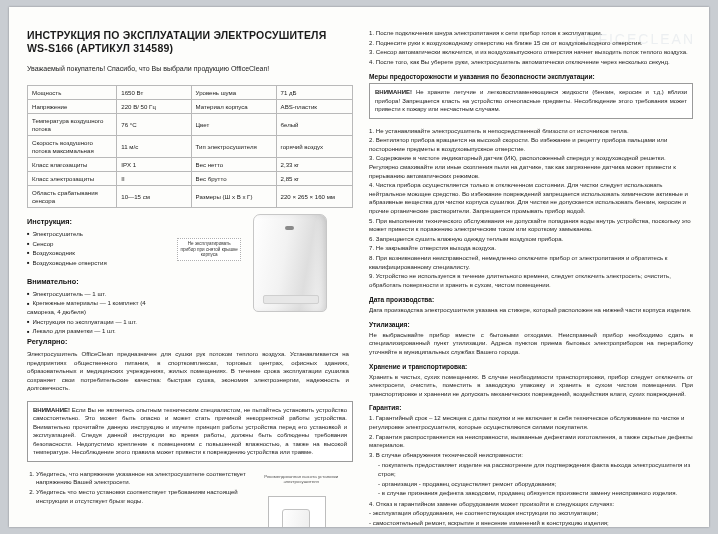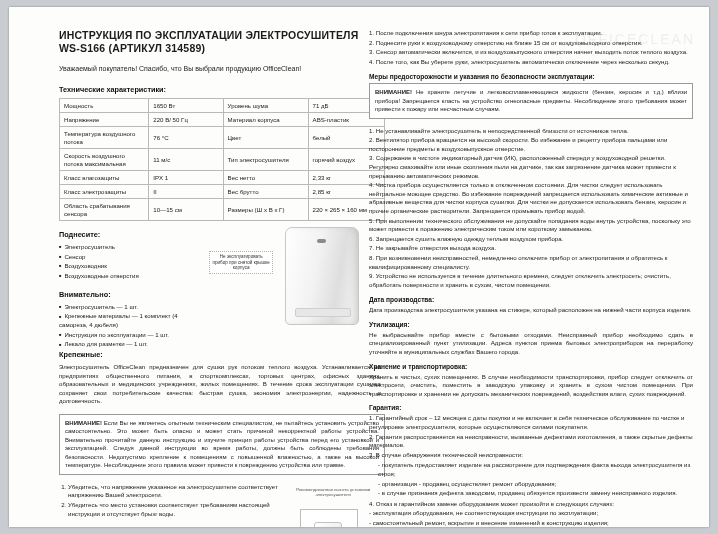--- a/index.html
+++ b/index.html
@@ -9,21 +9,21 @@
     font-family:"Liberation Sans", sans-serif;
     overflow:hidden;
   }
   .page{
     position:absolute;left:9px;top:7px;width:700px;height:520px;
     background:#fdfdfb;
     box-shadow:0 0 2px rgba(0,0,0,.35);
     overflow:hidden;
   }
   .col{position:absolute;top:0;}
-  .left{left:0;width:350px;height:520px;padding:22px 10px 0 18px;box-sizing:border-box;margin-left:32px;}
+  .left{left:0;width:350px;height:520px;padding:22px 10px 0 18px;box-sizing:border-box;}
   .right{left:350px;width:350px;height:520px;padding:22px 16px 0 10px;box-sizing:border-box;}
 
   h1.title{
     font-size:10.5px;line-height:13px;font-weight:bold;color:#1b1b1b;
     margin:0 0 9px 0;letter-spacing:.2px;
   }
   .greet{font-size:7px;line-height:10px;margin:0 0 11px 0;color:#222;}
 
   h2.sec{
     font-size:7.3px;font-weight:bold;color:#111;margin:0 0 4px 0;
@@ -111,21 +111,20 @@
 
 <div class="page">
 
   <div class="wm">OFFICECLEAN</div>
 
   <div class="col left">
 
     <h1 class="title">ИНСТРУКЦИЯ ПО ЭКСПЛУАТАЦИИ ЭЛЕКТРОСУШИТЕЛЯ WS-S166 (АРТИКУЛ 314589)</h1>
     <p class="greet">Уважаемый покупатель! Спасибо, что Вы выбрали продукцию OfficeClean!</p>
 
-    <h2 class="sec">Технические характеристики:</h2>
     <table class="specs">
       <tbody>
           <tr>
         <td class="k">Мощность</td>
         <td class="v">1650 Вт</td>
         <td class="k2">Уровень шума</td>
         <td class="v2">71 дБ</td>
       </tr>
       <tr>
         <td class="k">Напряжение</td>
@@ -161,21 +160,21 @@
         <td class="k">Область срабатывания сенсора</td>
         <td class="v">10—15 см</td>
         <td class="k2">Размеры (Ш х В х Г)</td>
         <td class="v2">220 × 265 × 160 мм</td>
       </tr>
     </tbody>
       </table>
 
     <div class="devbox">
       <div class="devleft">
-        <h2 class="sec sp">Поднесите:</h2>
+        <h2 class="sec sp">Инструкция:</h2>
         <ul class="list bullets">
           <li>Электросушитель</li>
           <li>Сенсор</li>
           <li>Воздуховодник</li>
           <li>Воздуховодные отверстия</li>
         </ul>
 
         <h2 class="sec sp">Внимательно:</h2>
         <ul class="list bullets">
           <li>Электросушитель — 1 шт.</li>
@@ -186,21 +185,21 @@
       </div>
 
       <div class="devright">
         <div class="callout">Не эксплуатировать прибор при снятой крышке корпуса</div>
         <div class="dryer">
           <span class="led"></span>
         </div>
       </div>
     </div>
 
-    <h2 class="sec">Крепежные:</h2>
+    <h2 class="sec">Регулярно:</h2>
     <p class="purpose">Электросушитель OfficeClean предназначен для сушки рук потоком теплого воздуха. Устанавливается на предприятиях общественного питания, в спорткомплексах, торговых центрах, офисных зданиях, образовательных и медицинских учреждениях, жилых помещениях. В течение срока эксплуатации сушилка сохраняет свои потребительские качества: быстрая сушка, экономия электроэнергии, надежность и долговечность.</p>
 
     <div class="warnbox">
       <b>ВНИМАНИЕ!</b>
       <span>Если Вы не являетесь опытным техническим специалистом, не пытайтесь установить устройство самостоятельно. Это может быть опасно и может стать причиной некорректной работы устройства. Внимательно прочитайте данную инструкцию и изучите принцип работы устройства перед его установкой и эксплуатацией. Следуя данной инструкции во время работы, должны быть соблюдены требования безопасности. Недопустимо крепление к помещениям с повышенной влажностью, а также на высокой температуре. Несоблюдение этого правила может привести к повреждению устройства или травме.</span>
     </div>
 
     <div class="install">
       <div class="instl">
         <ol class="ol">

